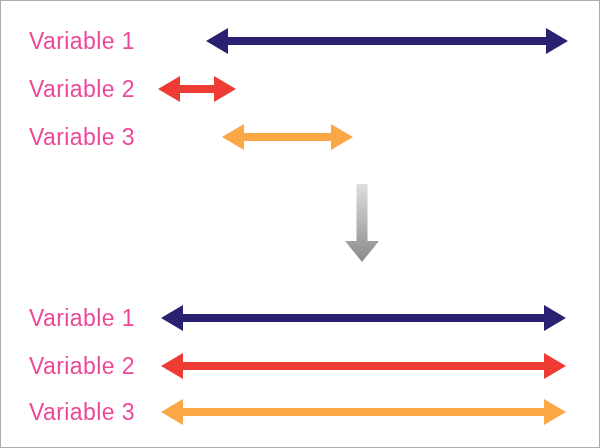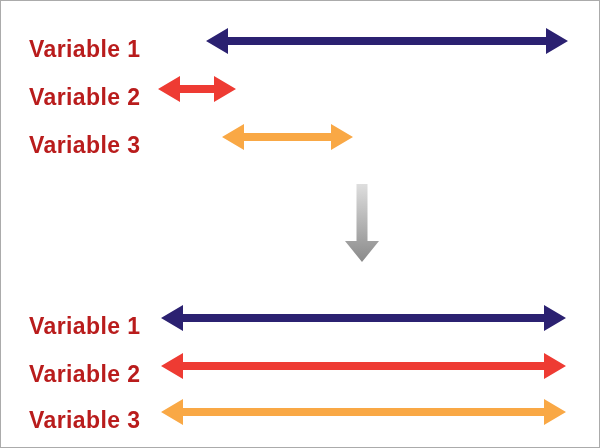--- a/index.html
+++ b/index.html
@@ -10,27 +10,26 @@
     box-sizing: border-box;
     background: #ffffff;
     border: 1px solid #ababab;
     overflow: hidden;
     font-family: "Liberation Sans", "DejaVu Sans", sans-serif;
   }
   .var-label {
     position: absolute;
     left: 28px;
     font-size: 23px;
-    font-weight: 700;
+    font-weight: 400;
     letter-spacing: 0.4px;
-    color: #b91c1c;
+    color: #ec4899;
     line-height: 28px;
     white-space: nowrap;
     transform: translateY(-50%);
-    margin-top: 8px;
   }
   svg { position: absolute; top: 0; left: 0; }
 </style>
 </head>
 <body>
 
 <div class="canvas">
   <svg id="arrows-svg" width="600" height="448" viewBox="0 0 600 448">
     <defs>
       <linearGradient id="grayGrad" gradientUnits="userSpaceOnUse" x1="0" y1="183" x2="0" y2="261">

